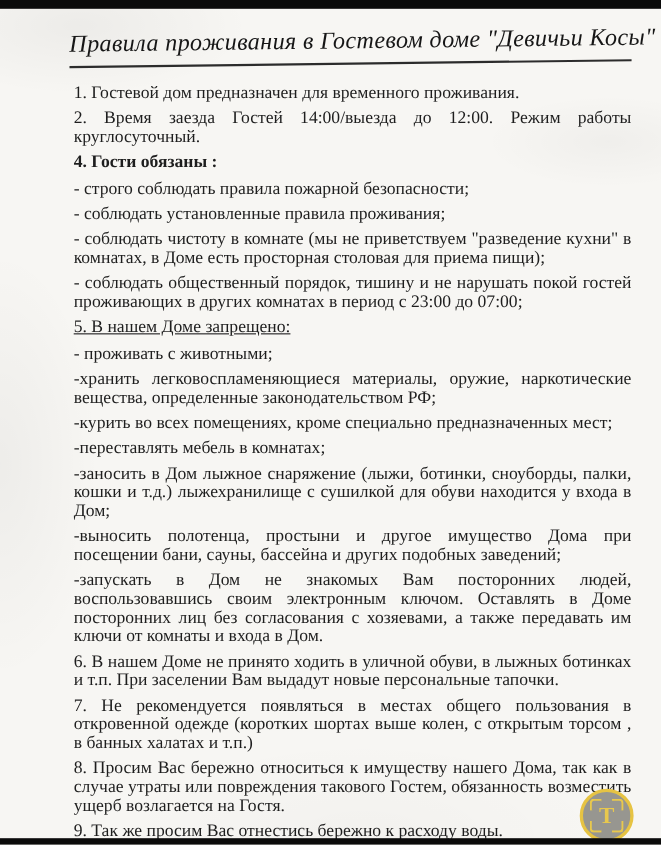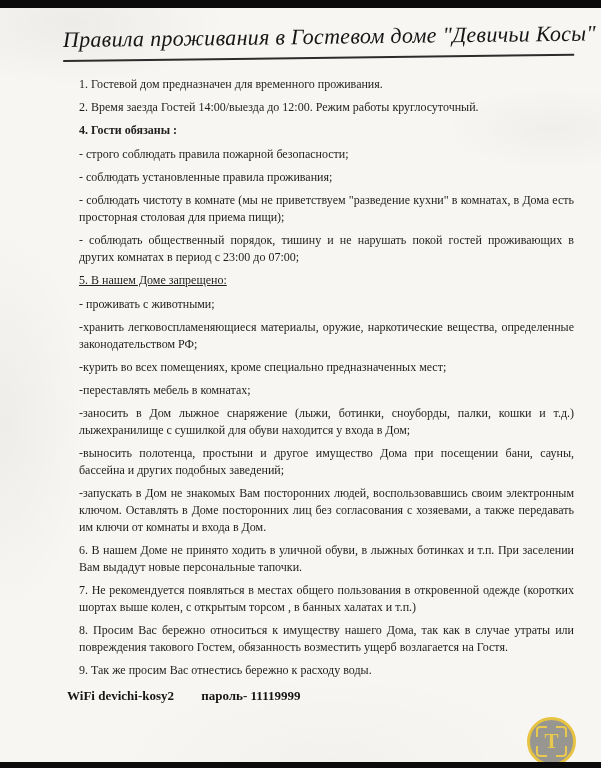--- a/index.html
+++ b/index.html
@@ -48,22 +48,22 @@
     letter-spacing: 0.3px;
     color: #161616;
     white-space: nowrap;
     padding-bottom: 7px;
     border-bottom: 2px solid #2c2c2c;
     transform: rotate(-0.7deg);
     transform-origin: left center;
     margin: 6px 0 14px -4px;
   }
   .para {
-    margin: 0 0 6px 12px;
-    font-size: 12px;
+    margin: 0 0 6px 0;
+    font-size: 16px;
     line-height: 17px;
     text-align: justify;
     color: #1e1e1e;
   }
   .para.bold {
     font-weight: bold;
     margin-top: 3px;
     margin-bottom: 7px;
   }
   .para.bold-underline {
@@ -123,21 +123,21 @@
 
 <div class="paper">
   <div class="content">
     <div class="doc-title">Правила проживания в Гостевом доме "Девичьи Косы"</div>
     <div>
         <p class="para">1. Гостевой дом предназначен для временного проживания.</p>
         <p class="para">2. Время заезда Гостей 14:00/выезда до 12:00.  Режим работы круглосуточный.</p>
         <p class="para bold">4. Гости обязаны :</p>
         <p class="para">- строго соблюдать правила пожарной безопасности;</p>
         <p class="para">- соблюдать установленные правила проживания;</p>
-        <p class="para">- соблюдать чистоту в комнате (мы не приветствуем "разведение кухни" в комнатах, в Дома есть просторная столовая для приема пищи);</p>
+        <p class="para">- соблюдать чистоту в комнате (мы не приветствуем "разведение кухни" в комнатах, в Доме есть просторная столовая для приема пищи);</p>
         <p class="para">- соблюдать общественный порядок, тишину и не нарушать покой гостей проживающих в других комнатах в период с 23:00 до 07:00;</p>
         <p class="para bold-underline">5. В нашем Доме запрещено:</p>
         <p class="para">- проживать с животными;</p>
         <p class="para">-хранить легковоспламеняющиеся материалы, оружие, наркотические вещества, определенные законодательством РФ;</p>
         <p class="para">-курить во всех помещениях, кроме специально предназначенных мест;</p>
         <p class="para">-переставлять мебель в комнатах;</p>
         <p class="para">-заносить в Дом лыжное снаряжение (лыжи, ботинки, сноуборды, палки, кошки и т.д.) лыжехранилище с сушилкой для обуви находится у входа в Дом;</p>
         <p class="para">-выносить полотенца, простыни и другое имущество Дома при посещении бани, сауны, бассейна и других подобных заведений;</p>
         <p class="para">-запускать в Дом не знакомых Вам посторонних людей, воспользовавшись своим электронным ключом. Оставлять в Доме посторонних лиц без согласования с хозяевами, а также передавать им ключи от комнаты и входа в Дом.</p>
         <p class="para">6. В нашем Доме не принято ходить в уличной обуви, в лыжных ботинках и т.п. При заселении Вам выдадут новые персональные тапочки.</p>

